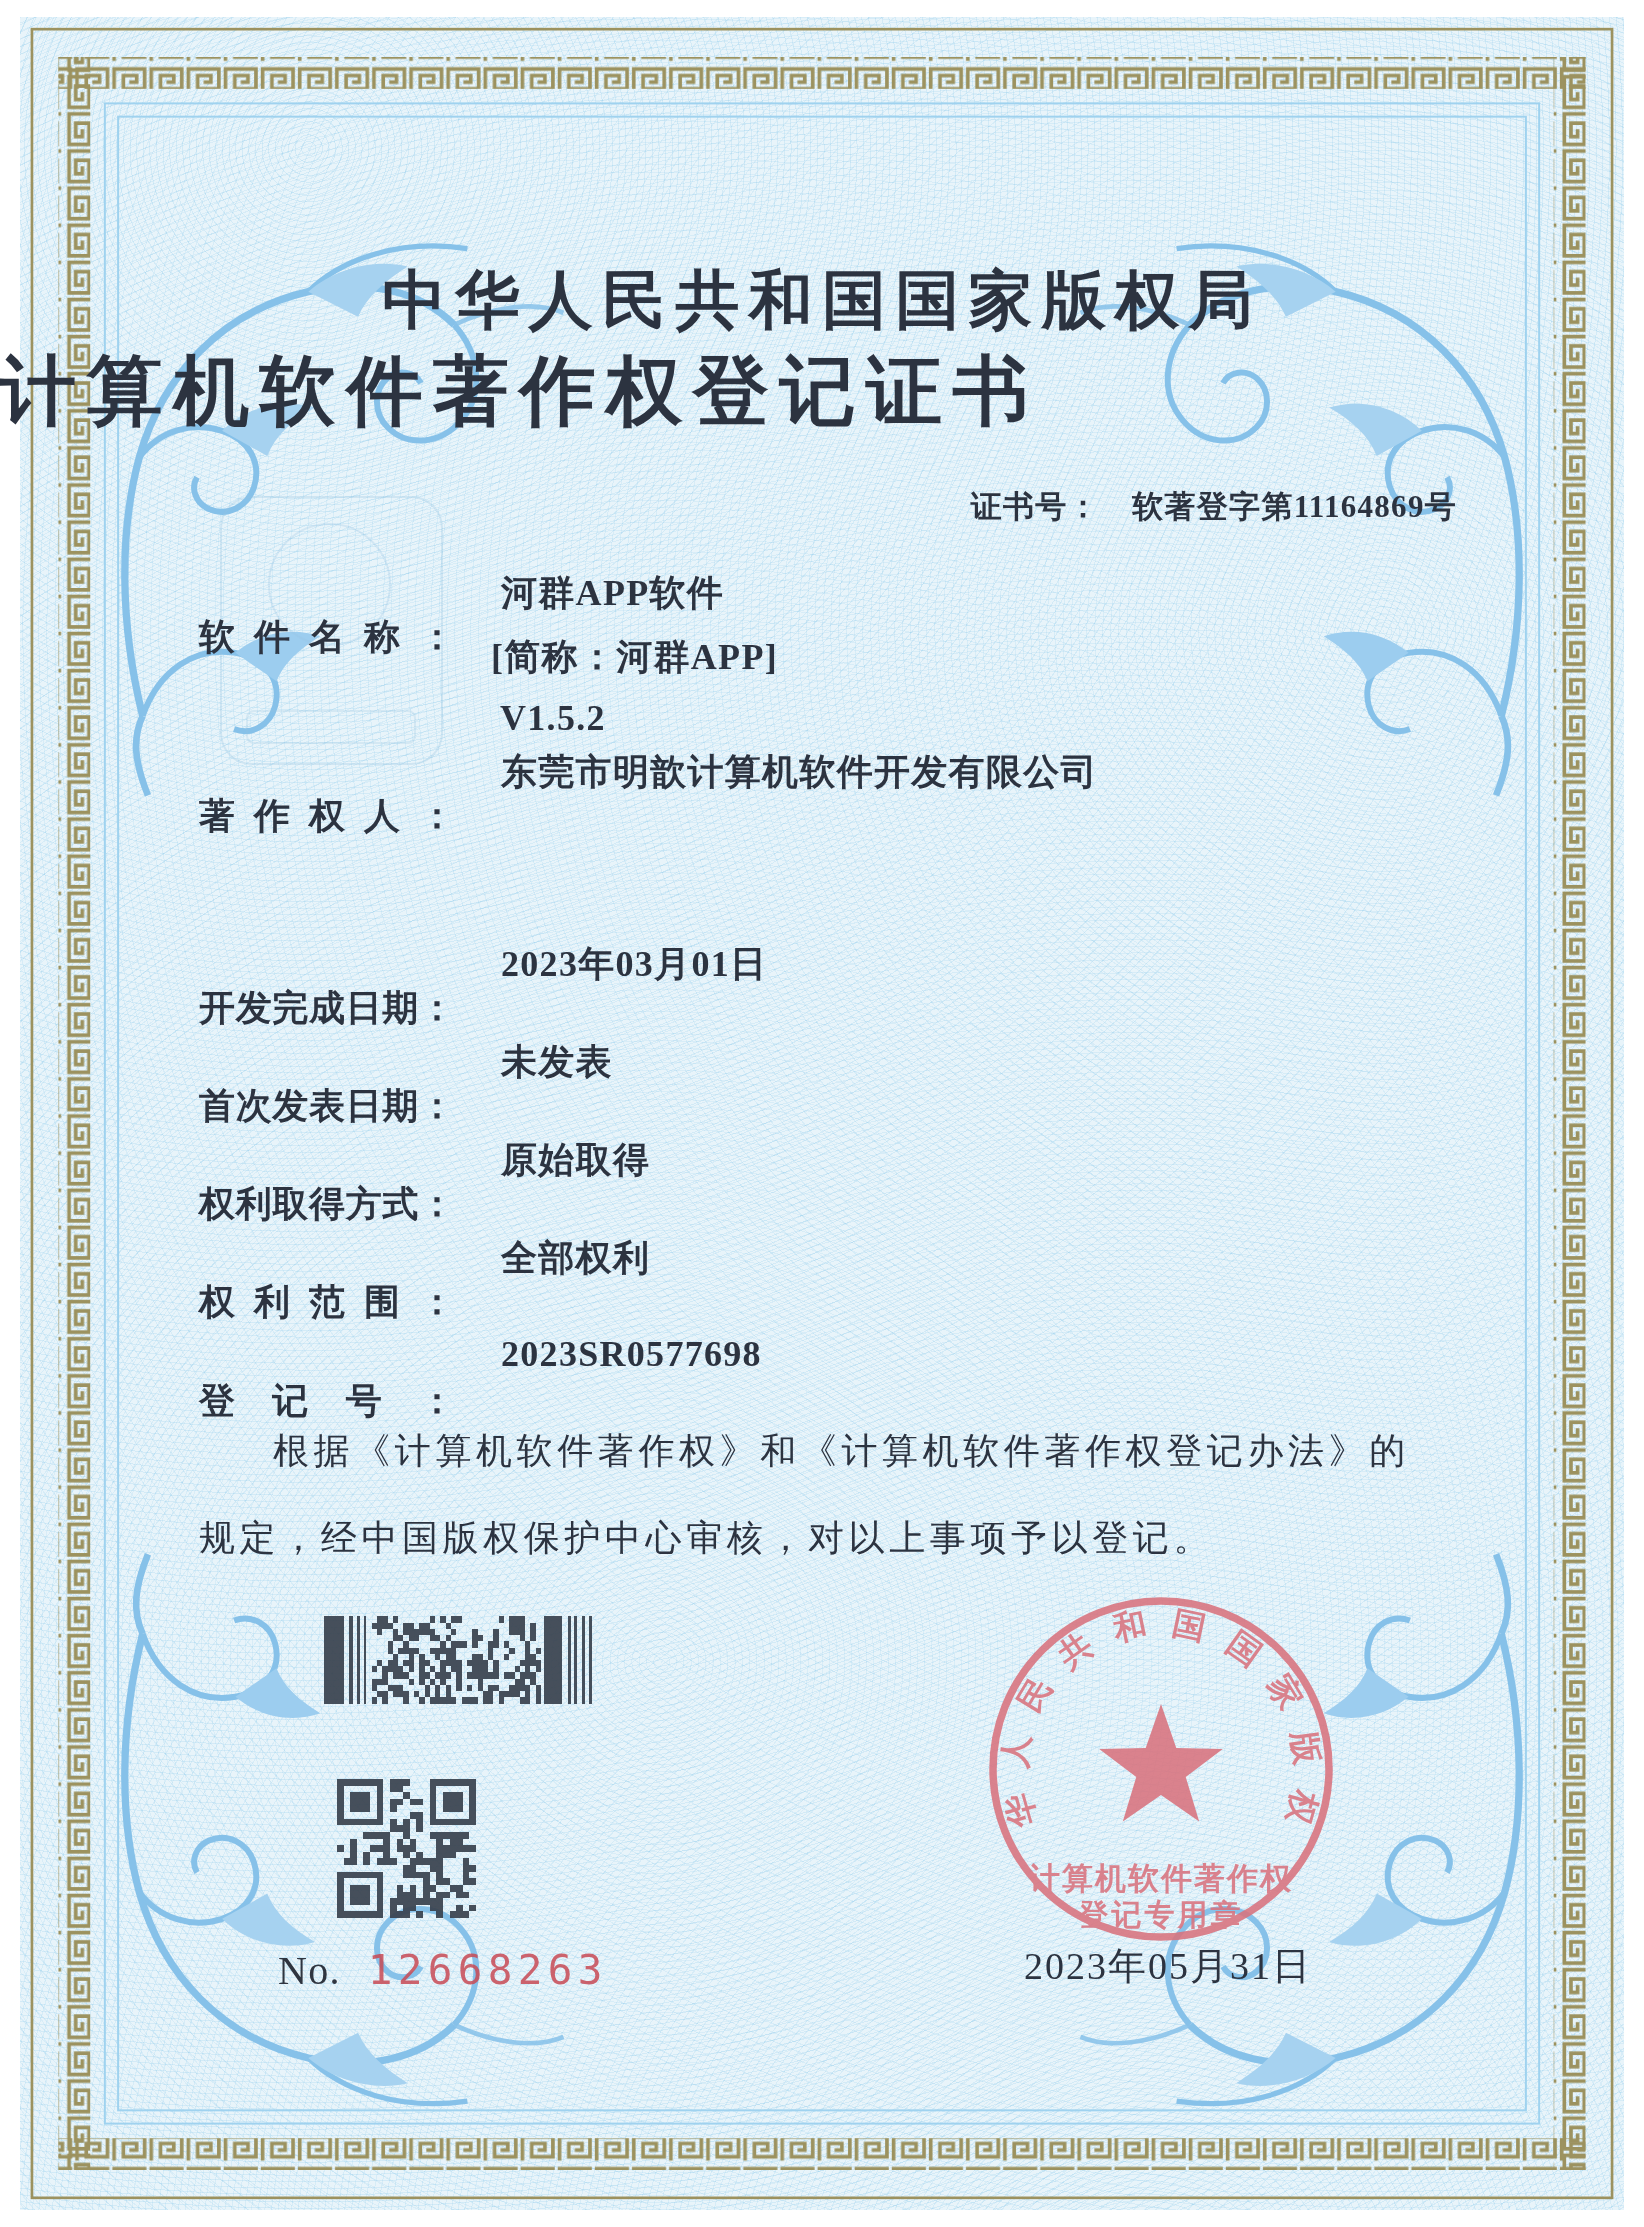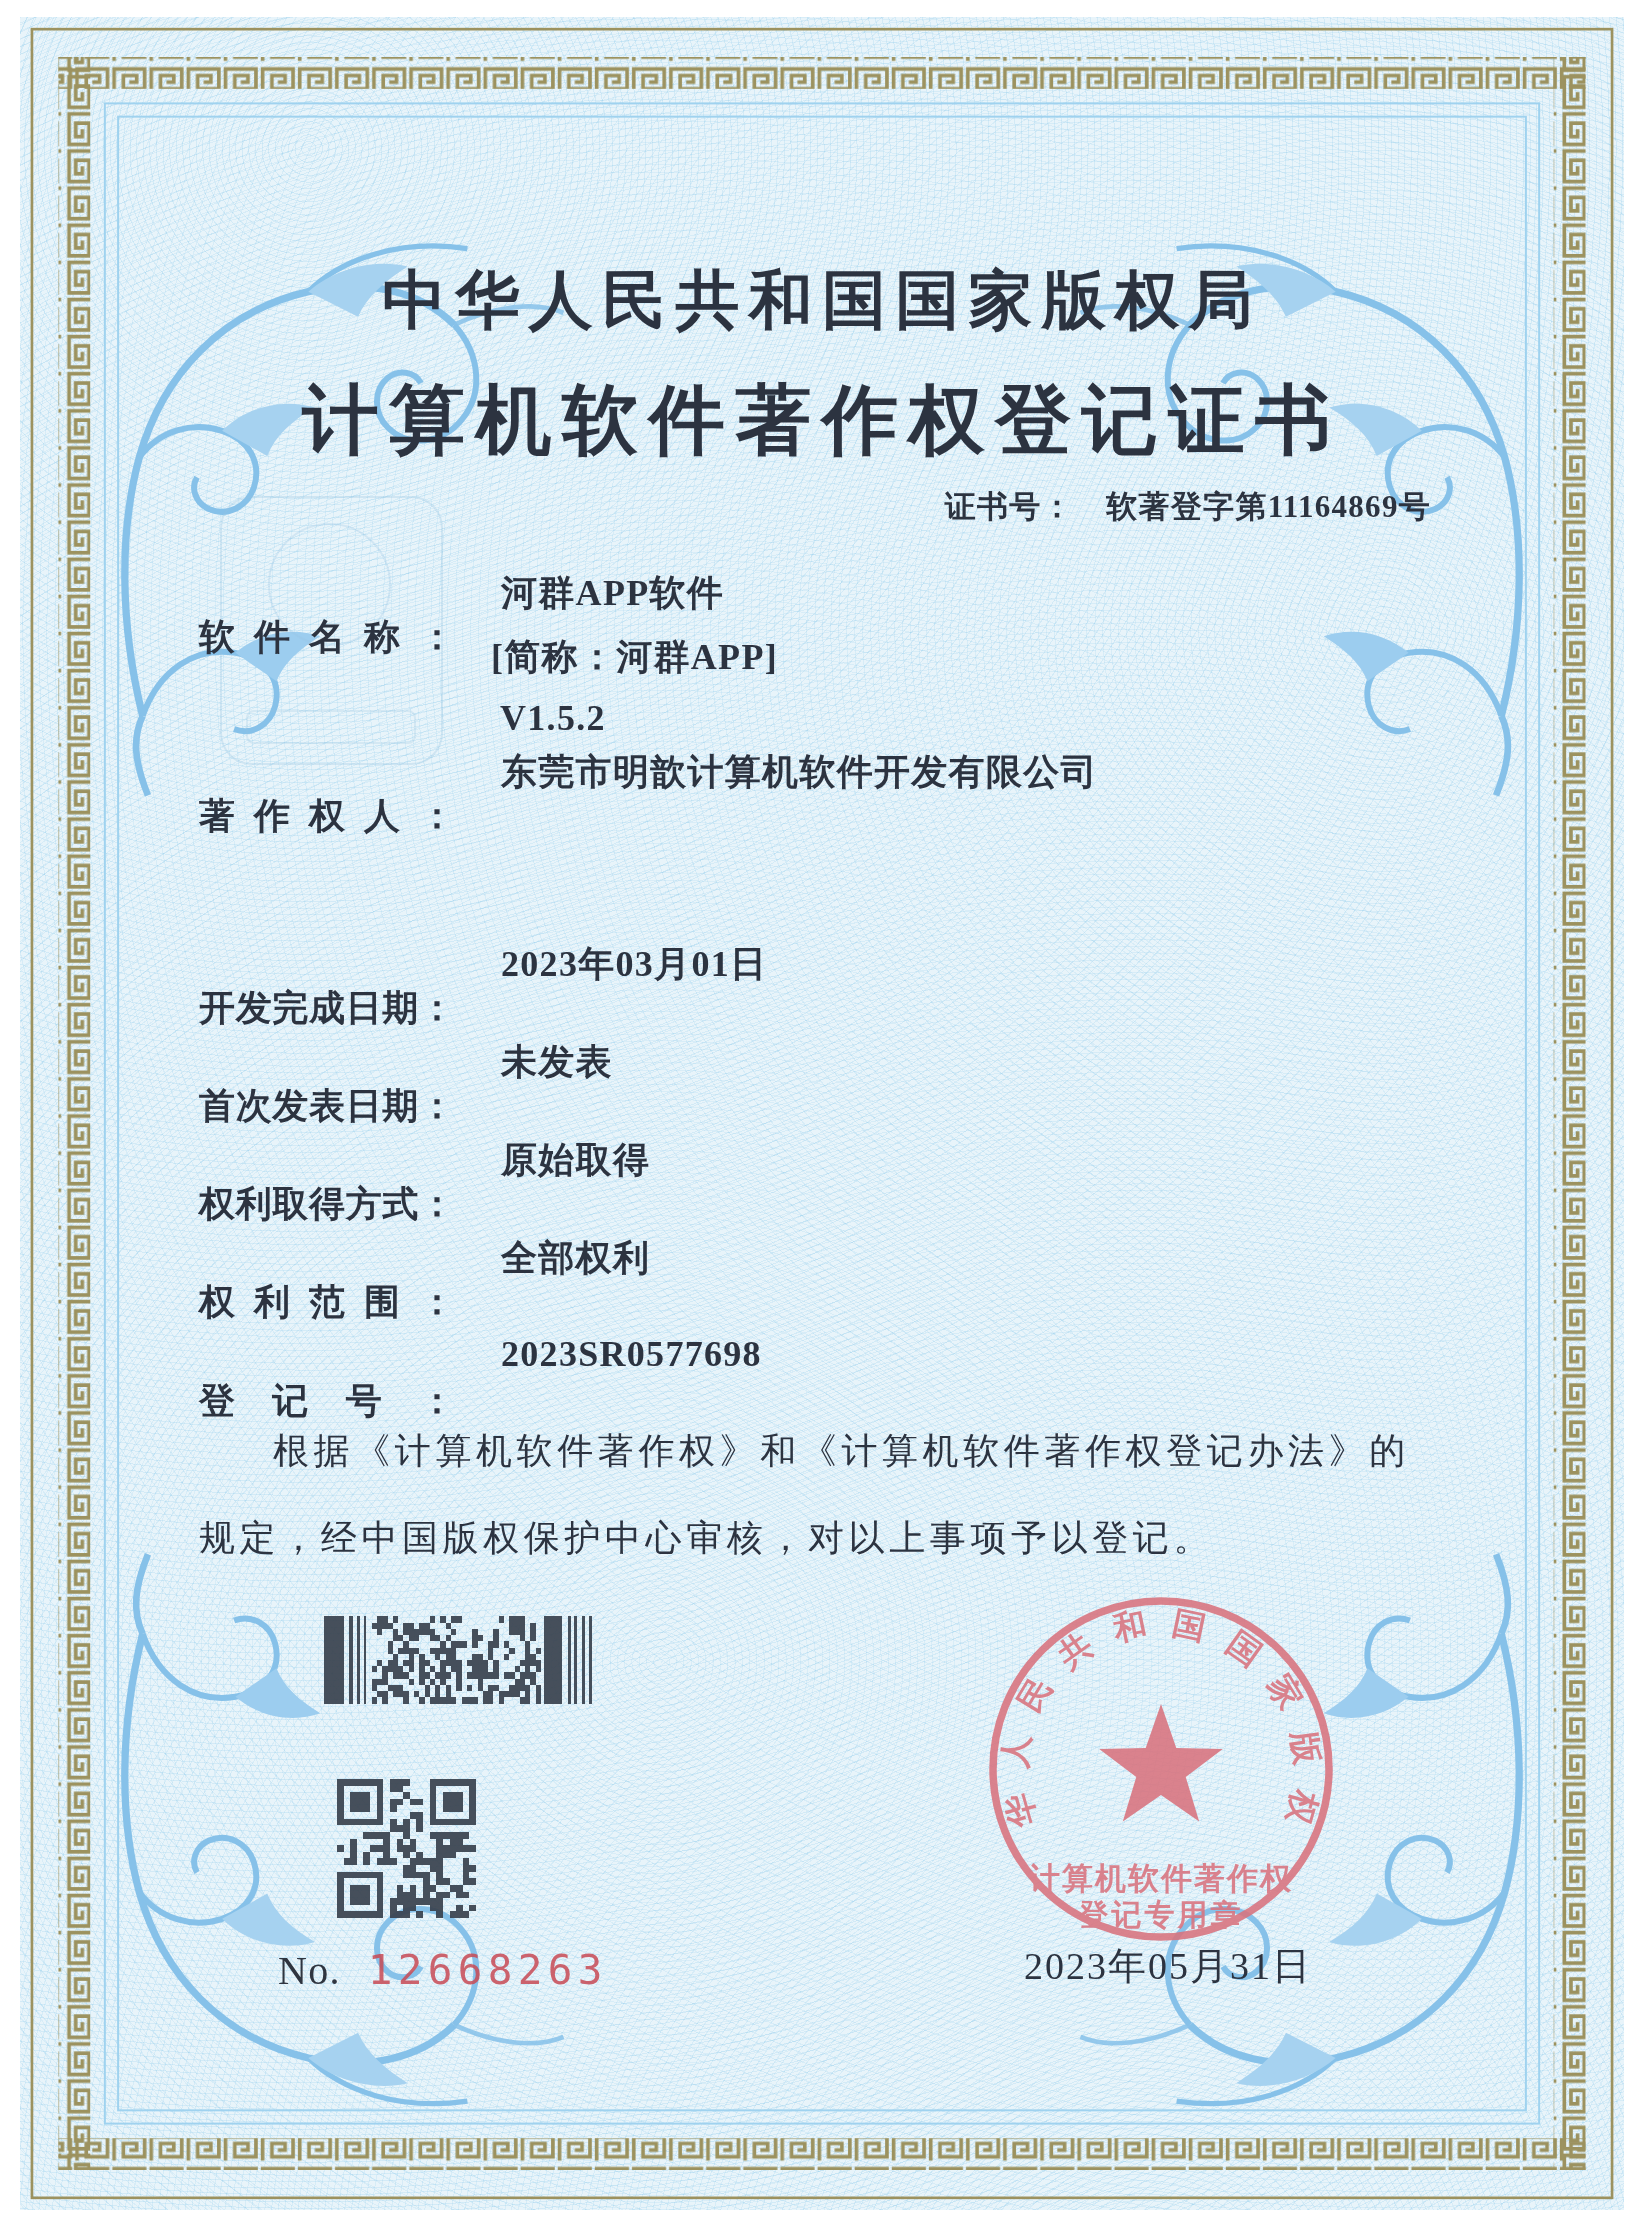--- a/index.html
+++ b/index.html
@@ -32,24 +32,24 @@
   .watermark::after{
     content:""; position:absolute; left:24px; bottom:18.6px; width:166px; height:30.5px;
     border:2.7px solid rgba(150,195,225,.25); border-radius:8px;
   }
   .txt{position:absolute; z-index:4; white-space:nowrap;}
   .authority{
     left:0; right:0; top:257px; text-align:center;
     font-size:64px; font-weight:700; letter-spacing:9.3px; color:var(--ink,#2c3340);
   }
   .cert-title{
-    left:0; right:0; top:370px; text-align:center;
+    left:0; right:0; top:341px; text-align:left;
     font-size:76px; font-weight:700; letter-spacing:10.6px; color:var(--ink,#2c3340);
   }
-  .cert-no{ right:213px; top:486px; font-size:31px; font-weight:700; letter-spacing:1.3px; }
+  .cert-no{ right:187px; top:486px; font-size:31px; font-weight:700; letter-spacing:1.3px; }
   .row{ position:absolute; left:199px; z-index:4; display:flex; align-items:flex-start;
         font-size:36px; font-weight:700; white-space:nowrap;}
   .flabel{ display:inline-block; width:256px; text-align:justify; text-align-last:justify;margin-top:44px; }
   .fvalue{ margin-left:46px; letter-spacing:1.3px; }
   .subline{ position:absolute; z-index:4; font-size:36px; font-weight:700; letter-spacing:1.3px; white-space:nowrap;}
   .stmt{
     position:absolute; left:199px; width:1266px; z-index:4;
     font-size:36px; letter-spacing:4.6px; font-weight:400; white-space:nowrap;
   }
   .stmt.indent{ text-indent:74px; }

